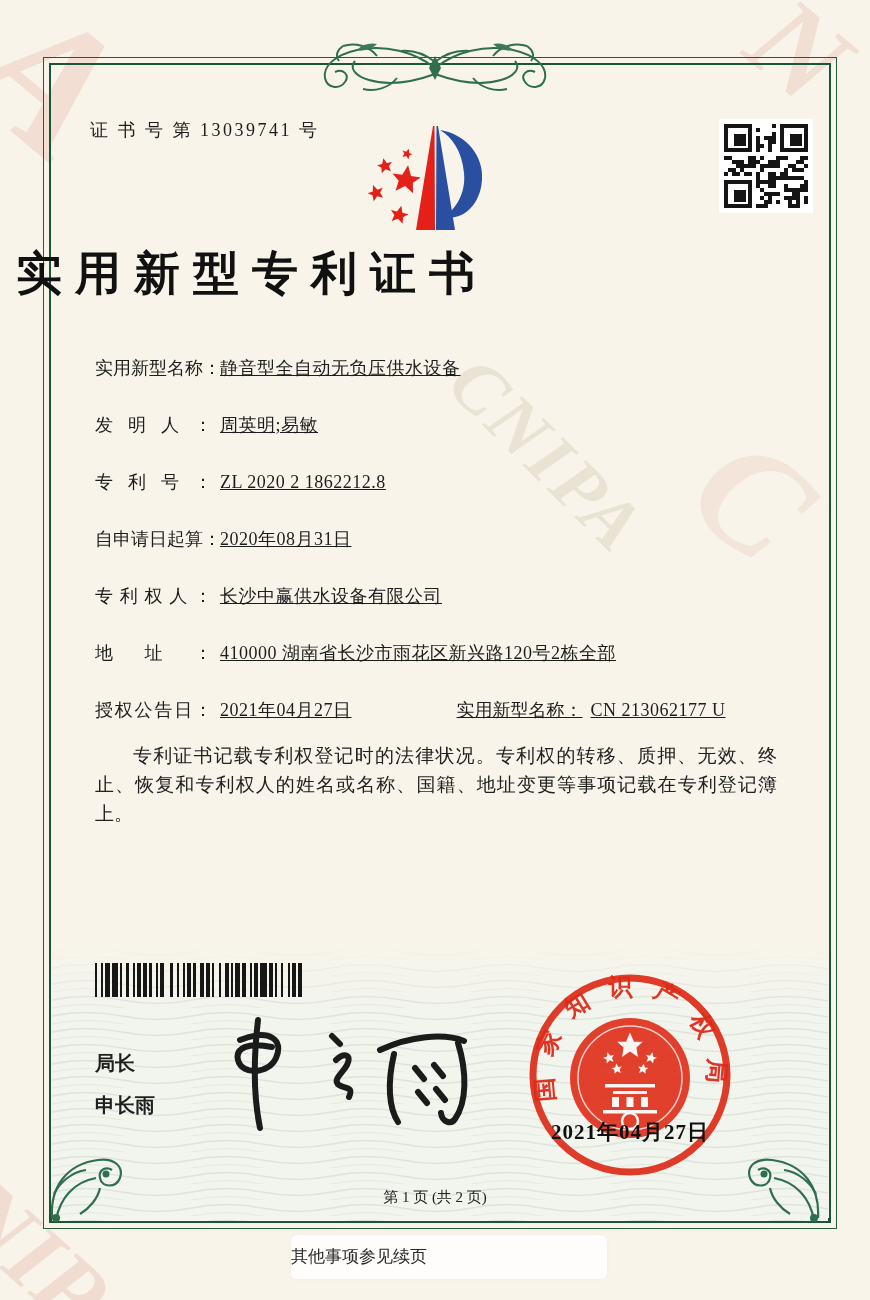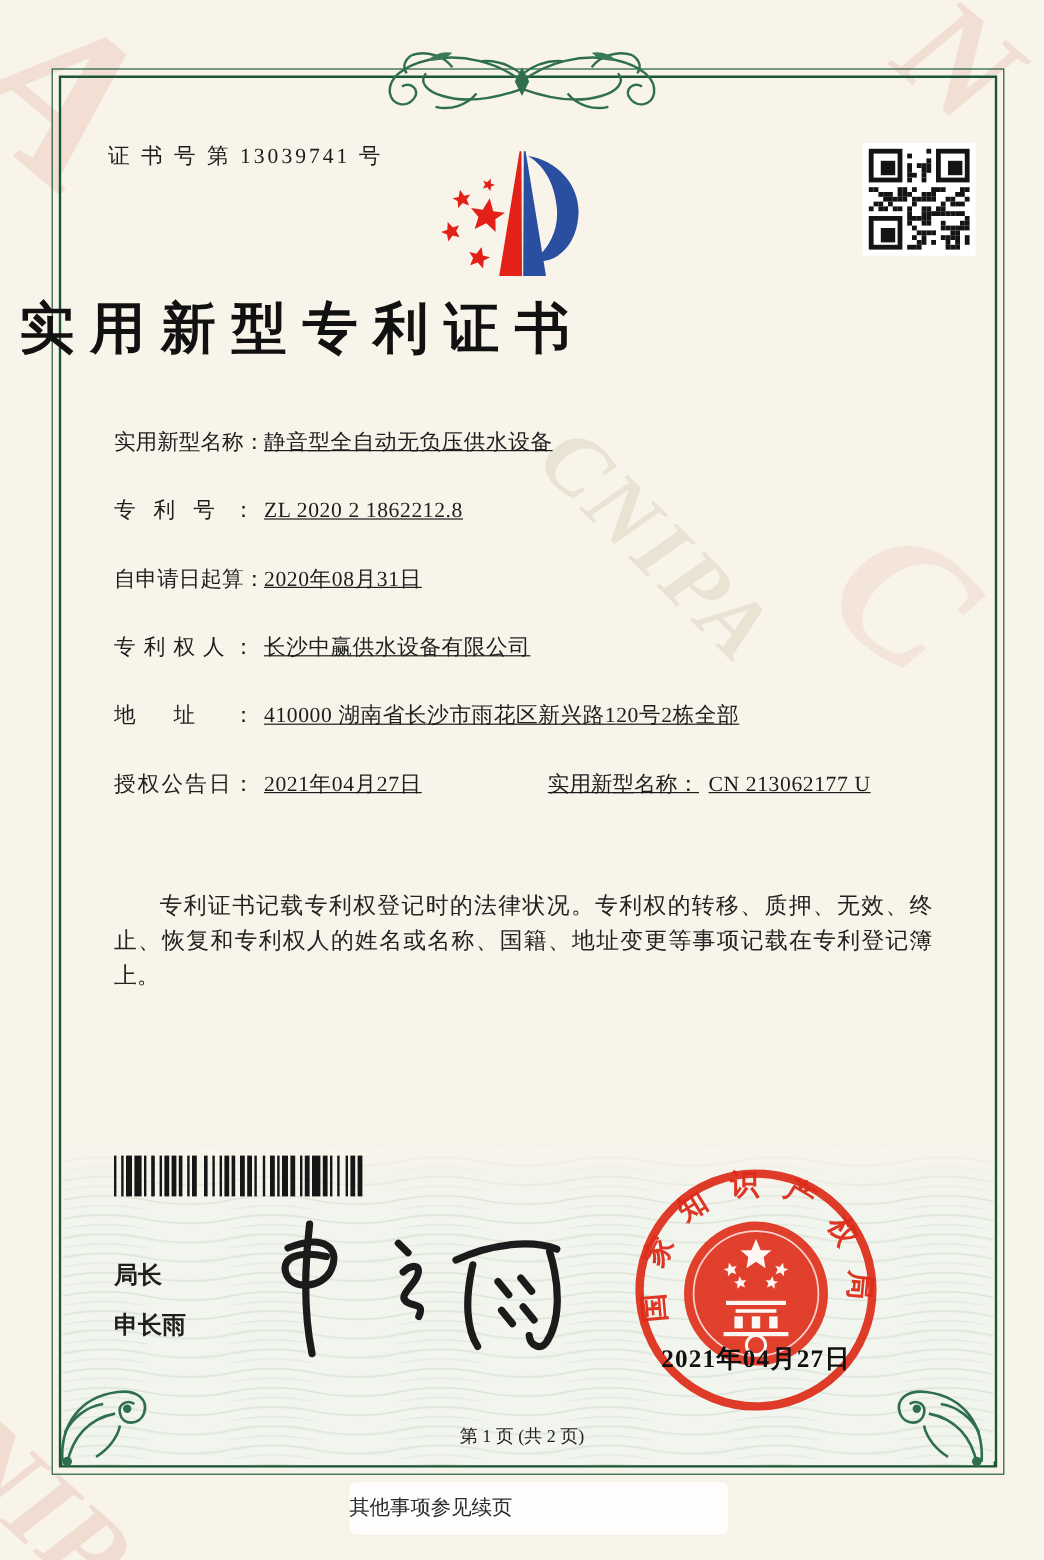--- a/index.html
+++ b/index.html
@@ -288,20 +288,23 @@
       </div>
   </div>
 
   <div class="title">实用新型专利证书</div>
 
   <div class="fields">
     <div class="field-row">
       <span class="field-label">实用新型名称：</span><span class="field-value">静音型全自动无负压供水设备</span>
     </div>
     <div class="field-row">
+      <span class="field-label">发明人：</span><span class="field-value">周英明;易敏</span>
+    </div>
+    <div class="field-row">
       <span class="field-label">专利号：</span><span class="field-value">ZL 2020 2 1862212.8</span>
     </div>
     <div class="field-row">
       <span class="field-label">自申请日起算：</span><span class="field-value">2020年08月31日</span>
     </div>
     <div class="field-row">
       <span class="field-label">专利权人：</span><span class="field-value">长沙中赢供水设备有限公司</span>
     </div>
     <div class="field-row">
       <span class="field-label">地址：</span><span class="field-value">410000 湖南省长沙市雨花区新兴路120号2栋全部</span>

